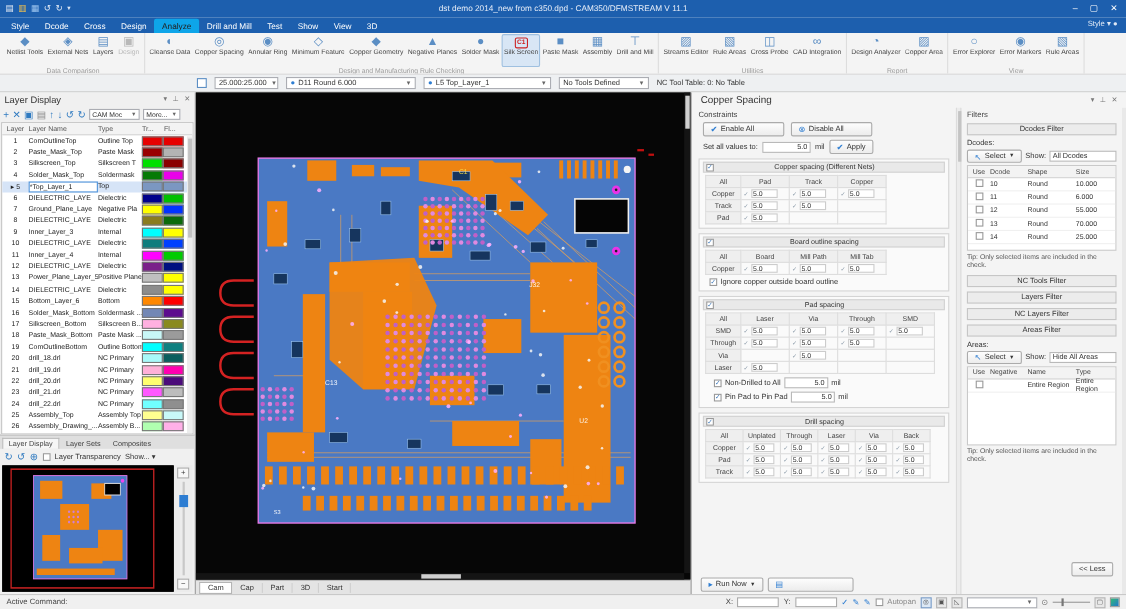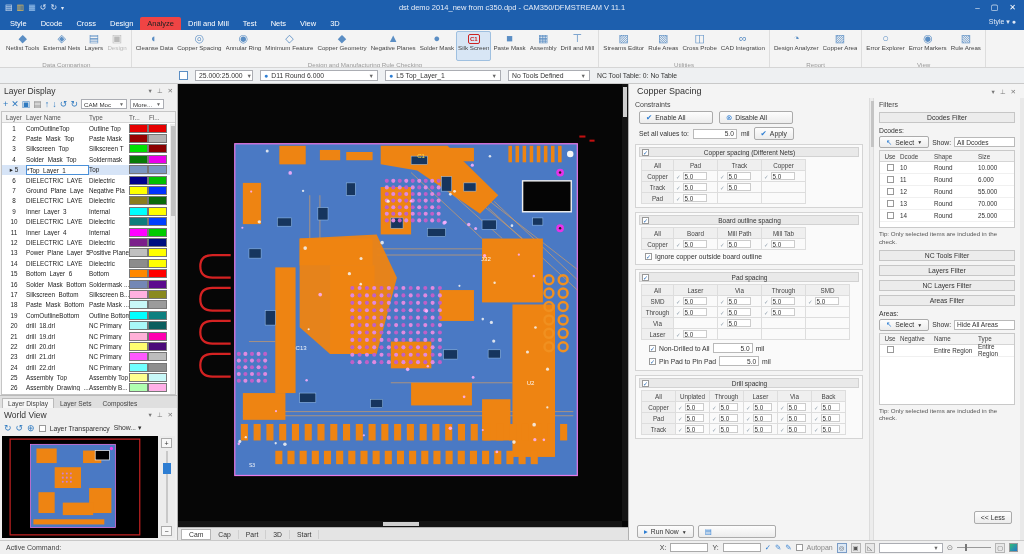--- a/index.html
+++ b/index.html
@@ -9,21 +9,21 @@
   #titlebar{height:16px;background:#1d5fae;display:flex;align-items:center;position:relative}
   .qat{display:flex;gap:4px;margin-left:5px;z-index:2}
   .qat span{font-size:8px;color:#dfe8f5;line-height:16px}
   .qat .io{color:#f0c050}.qat .is{color:#9cc4ee}
   #tb-title{position:absolute;left:0;right:0;text-align:center;font-size:7.5px;color:#e8eef8;line-height:16px}
   .winbtns{margin-left:auto;display:flex;gap:11px;margin-right:8px;z-index:2}
   .winbtns span{color:#fff;font-size:8px;line-height:16px}
   
   #menubar{height:14px;background:#1d5fae;display:flex;align-items:flex-end;padding-left:3px;position:relative}
   .mi{color:#fff;font-size:7.5px;padding:2px 7px 2px;white-space:nowrap}
-  .mi.active{background:#ef4444;color:#222;border-radius:2px 2px 0 0}
+  .mi.active{background:#0ea5e9;color:#222;border-radius:2px 2px 0 0}
   #stylebtn{position:absolute;right:8px;top:2px;color:#dfe8f5;font-size:7px}
   
   #ribbon{height:38px;background:#f4f4f4;border-bottom:1px solid #d5d5d5;display:flex;padding-left:2px;overflow:hidden}
   .rgroup{display:flex;flex-direction:column;border-right:1px solid #ddd;padding:1px 2px 0}
   .rtools{display:flex;flex:1}
   .rtool{display:flex;flex-direction:column;align-items:center;padding:0 1px;min-width:23px;border:1px solid transparent}
   .rtool.active{background:#d8e6f5;border-color:#9fc0e0;border-radius:2px}
   .rtool.disabled .ricon,.rtool.disabled .rlabel{color:#b9b9b9}
   .ricon{font-size:11px;color:#5b8ec4;line-height:13px;height:13px}
   .ricon.c1{font-size:6px;color:#cc2222;border:1px solid #cc2222;border-radius:2px;padding:0 1px;line-height:8px;height:10px;margin:2px 0 1px;font-weight:bold}
@@ -163,21 +163,21 @@
 
   <div id="menubar">
     <div id="menu-items" style="display:flex">
         <div class="mi">Style</div>
         <div class="mi">Dcode</div>
         <div class="mi">Cross</div>
         <div class="mi">Design</div>
         <div class="mi active">Analyze</div>
         <div class="mi">Drill and Mill</div>
         <div class="mi">Test</div>
-        <div class="mi">Nets</div>
+        <div class="mi">Show</div>
         <div class="mi">View</div>
         <div class="mi">3D</div>
       </div>
     <div id="stylebtn"><span>Style</span> ▾ <span>●</span></div>
   </div>
 
   <div id="ribbon">
       <div class="rgroup">
         <div class="rtools">
           <div class="rtool">
@@ -547,28 +547,20 @@
           </div>
         <div id="ld-scroll">
             <i></i>
           </div>
       </div>
       <div id="ld-tabs">
           <div class="ldtab active">Layer Display</div>
           <div class="ldtab">Layer Sets</div>
           <div class="ldtab">Composites</div>
         </div>
-      <div class="phead">
-        <span>World View</span>
-        <span class="picons">
-          <span>▾</span>
-          <span>⊥</span>
-          <span>✕</span>
-        </span>
-      </div>
       <div id="wv-toolbar">
         <span class="ticon">↻</span>
         <span class="ticon">↺</span>
         <span class="ticon">⊕</span>
         <span class="cbx"></span>
         <span>Layer Transparency</span>
         <span><span>Show...</span> ▾</span>
       </div>
       <div id="wv-body">
         <div id="wv-canvas">

